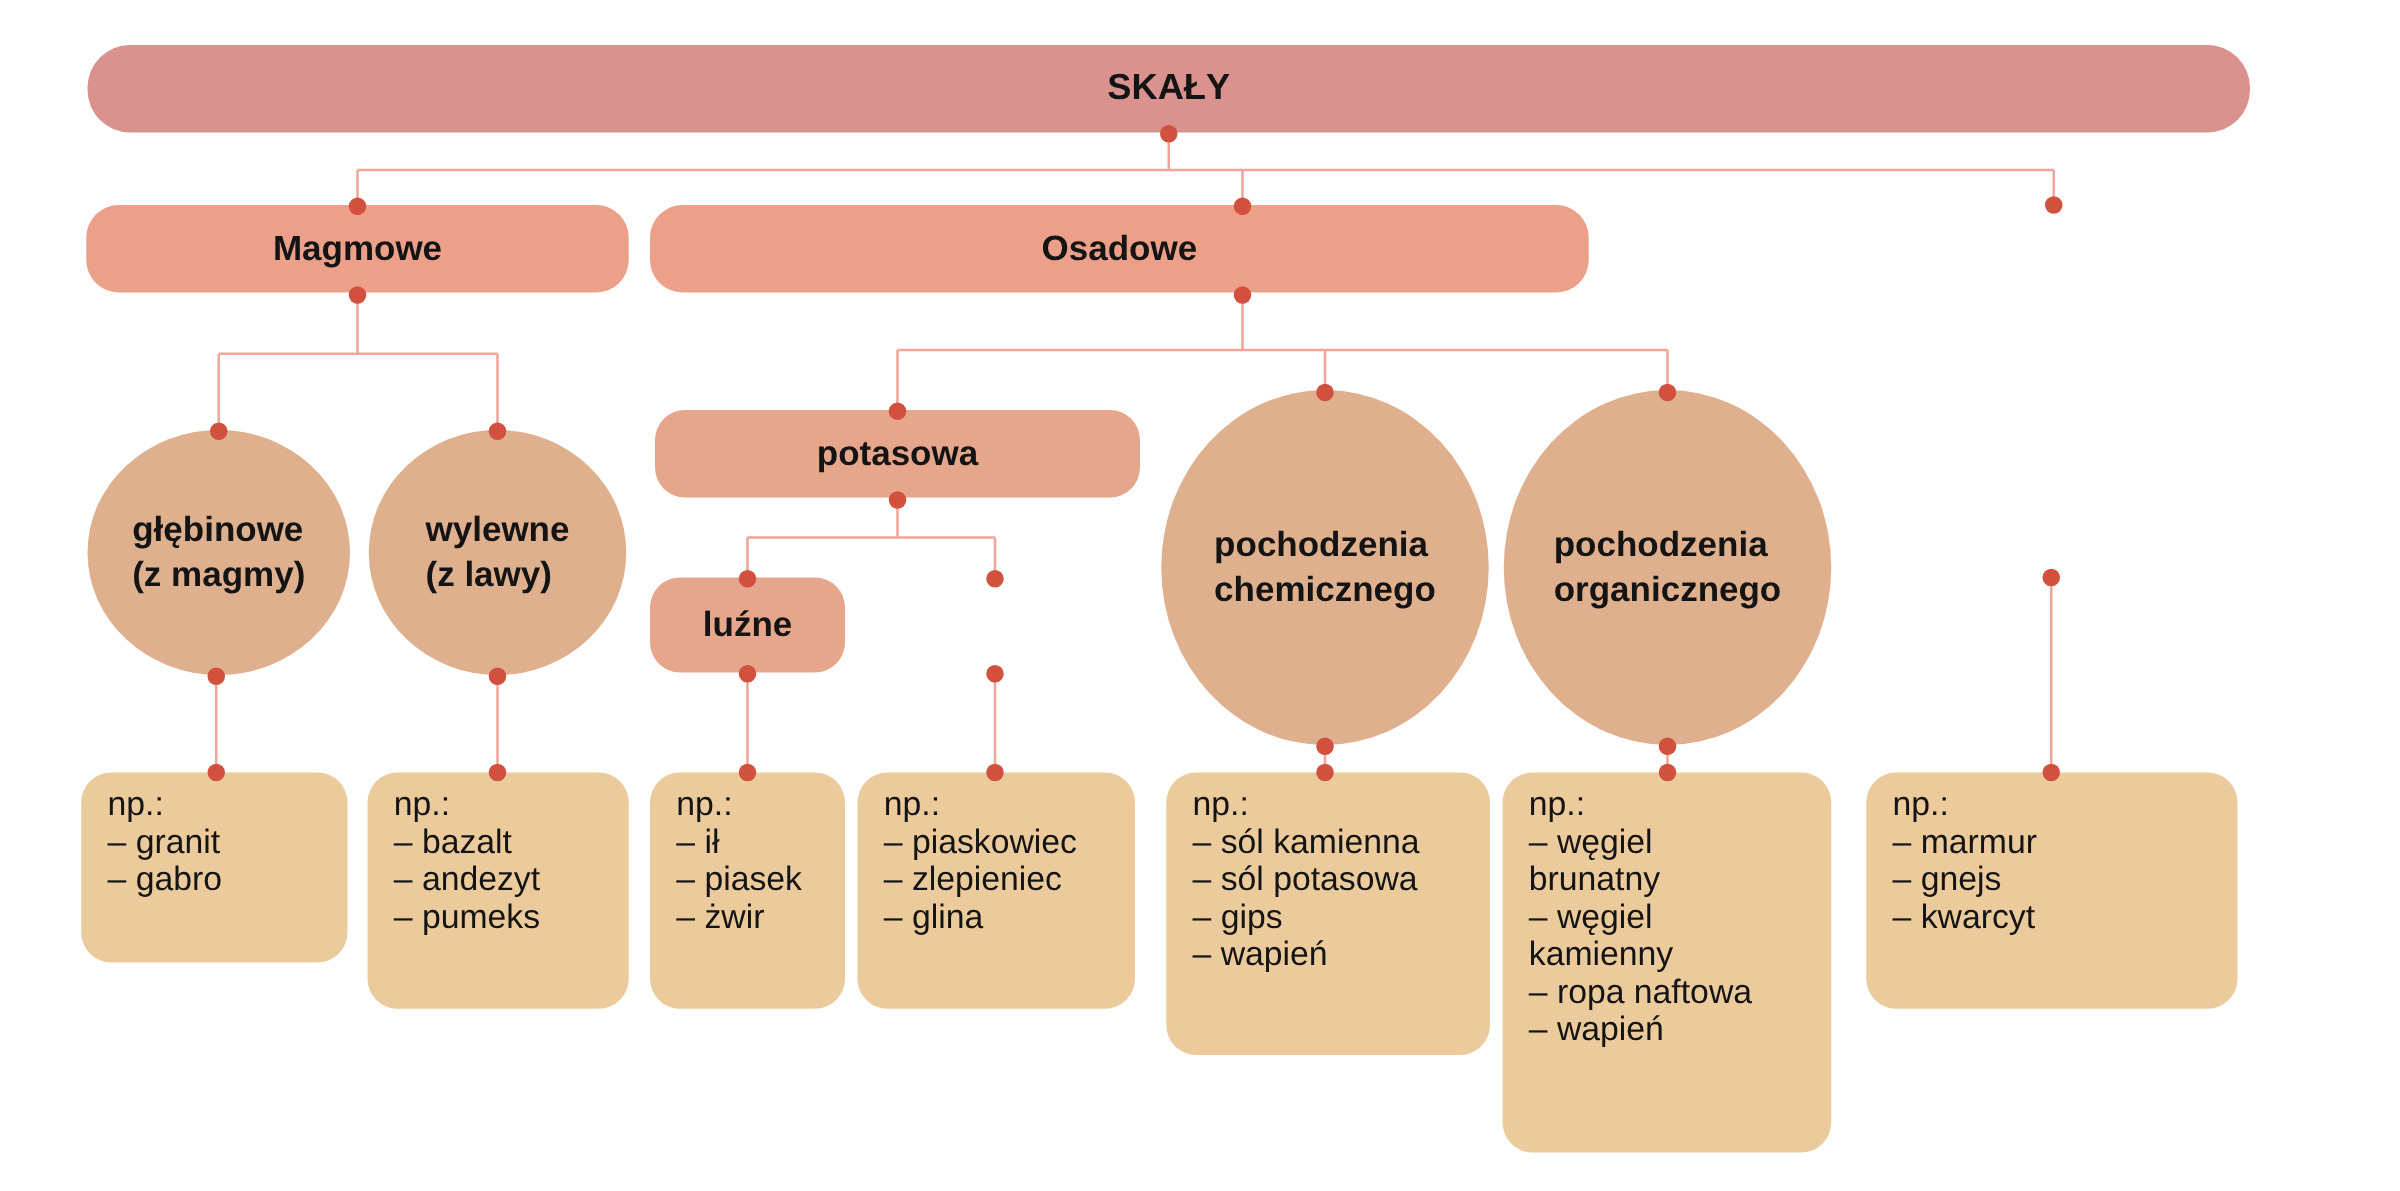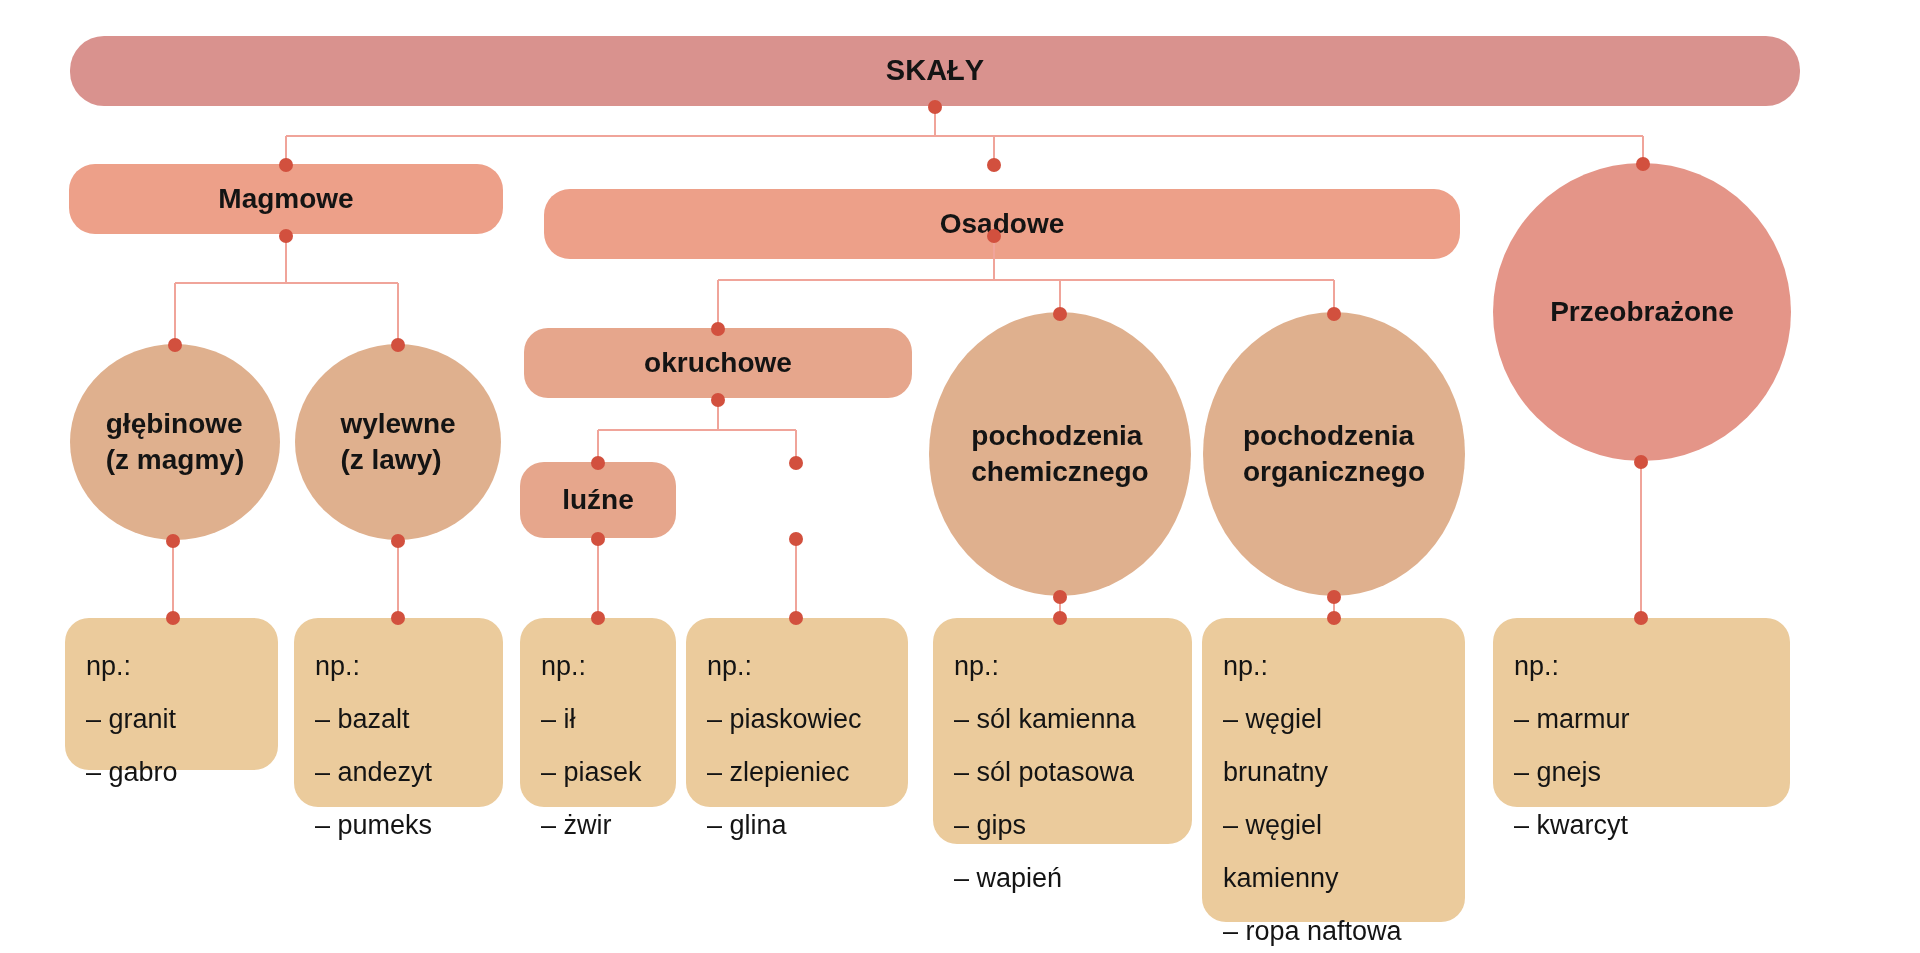--- a/index.html
+++ b/index.html
@@ -11,60 +11,57 @@
     position:absolute;box-sizing:border-box;display:flex;align-items:center;justify-content:center;
     text-align:left;font-weight:bold;font-size:28px;line-height:1.28;white-space:pre-line;
   }
   .bar{background:var(--root_bar);border-radius:34px;font-size:29px;}
   .lvl1{background:var(--level1_box);border-radius:26px;}
   .sub{background:var(--sub_box);border-radius:24px;}
   .circle{background:var(--circle);border-radius:50%;}
   .meta{background:var(--metamorphic_circle);border-radius:50%;}
   .leaf{
     position:absolute;box-sizing:border-box;background:var(--example_box);border-radius:24px;
-    font-size:27px;font-weight:normal;line-height:53px;white-space:pre-line;
-    padding:22px 18px 0 21px;text-align:left;
+    font-size:27px;font-weight:normal;line-height:30px;white-space:pre-line;
+    padding:10px 18px 0 21px;text-align:left;
   }
   #wires{position:absolute;left:0;top:0;z-index:5;pointer-events:none;}
   .wire{stroke:var(--connector);stroke-width:2;fill:none;}
   .dot{fill:var(--dot);}
 </style>
 </head>
 <body>
 
 <div id="canvas">
 
   <div class="node bar" style="left:70px;top:36px;width:1730px;height:70px;">
     <span>SKAŁY</span>
   </div>
 
   <div class="node lvl1" style="left:69px;top:164px;width:434px;height:70px;">
     <span>Magmowe</span>
   </div>
 
-  <div class="node lvl1" style="left:544px;top:164px;width:916px;height:70px;margin-top:25px;">
+  <div class="node lvl1" style="left:520px;top:164px;width:751px;height:70px;">
     <span>Osadowe</span>
   </div>
 
-  <div class="node meta" style="left:1493px;top:163px;width:298px;height:298px;">
-    <span>Przeobrażone</span>
-  </div>
 
   <div class="node circle" style="left:70px;top:344px;width:210px;height:196px;">
     <span>głębinowe
 (z magmy)</span>
   </div>
 
   <div class="node circle" style="left:295px;top:344px;width:206px;height:196px;">
     <span>wylewne
 (z lawy)</span>
   </div>
 
   <div class="node sub" style="left:524px;top:328px;width:388px;height:70px;">
-    <span>okruchowe</span>
+    <span>potasowa</span>
   </div>
 
   <div class="node circle" style="left:929px;top:312px;width:262px;height:284px;">
     <span>pochodzenia
 chemicznego</span>
   </div>
 
   <div class="node circle" style="left:1203px;top:312px;width:262px;height:284px;">
     <span>pochodzenia
 organicznego</span>

